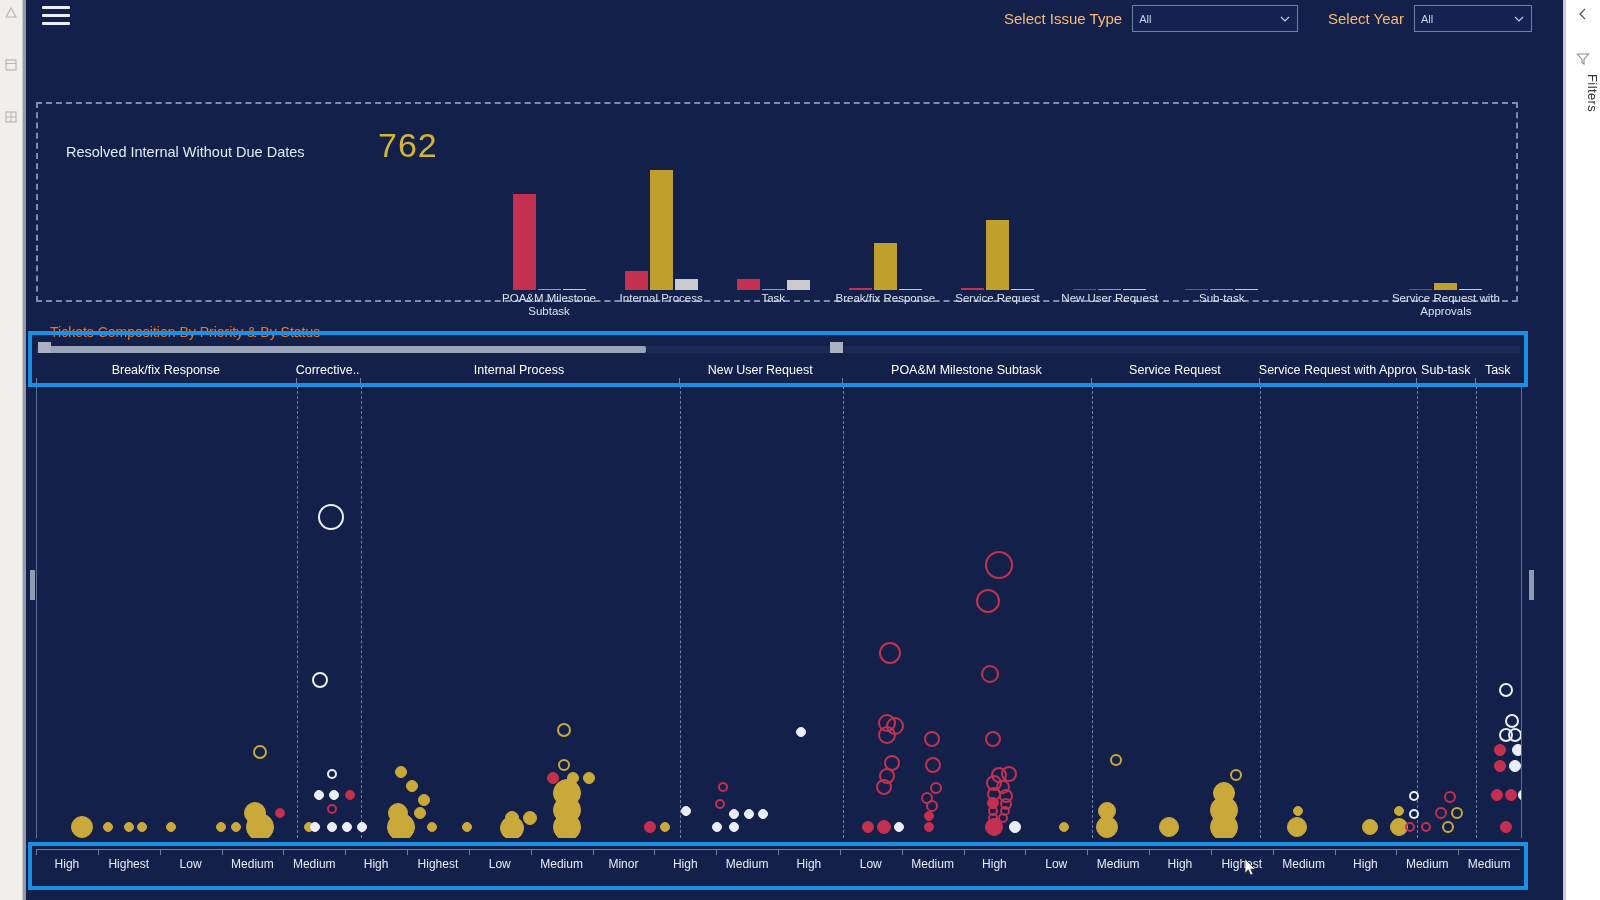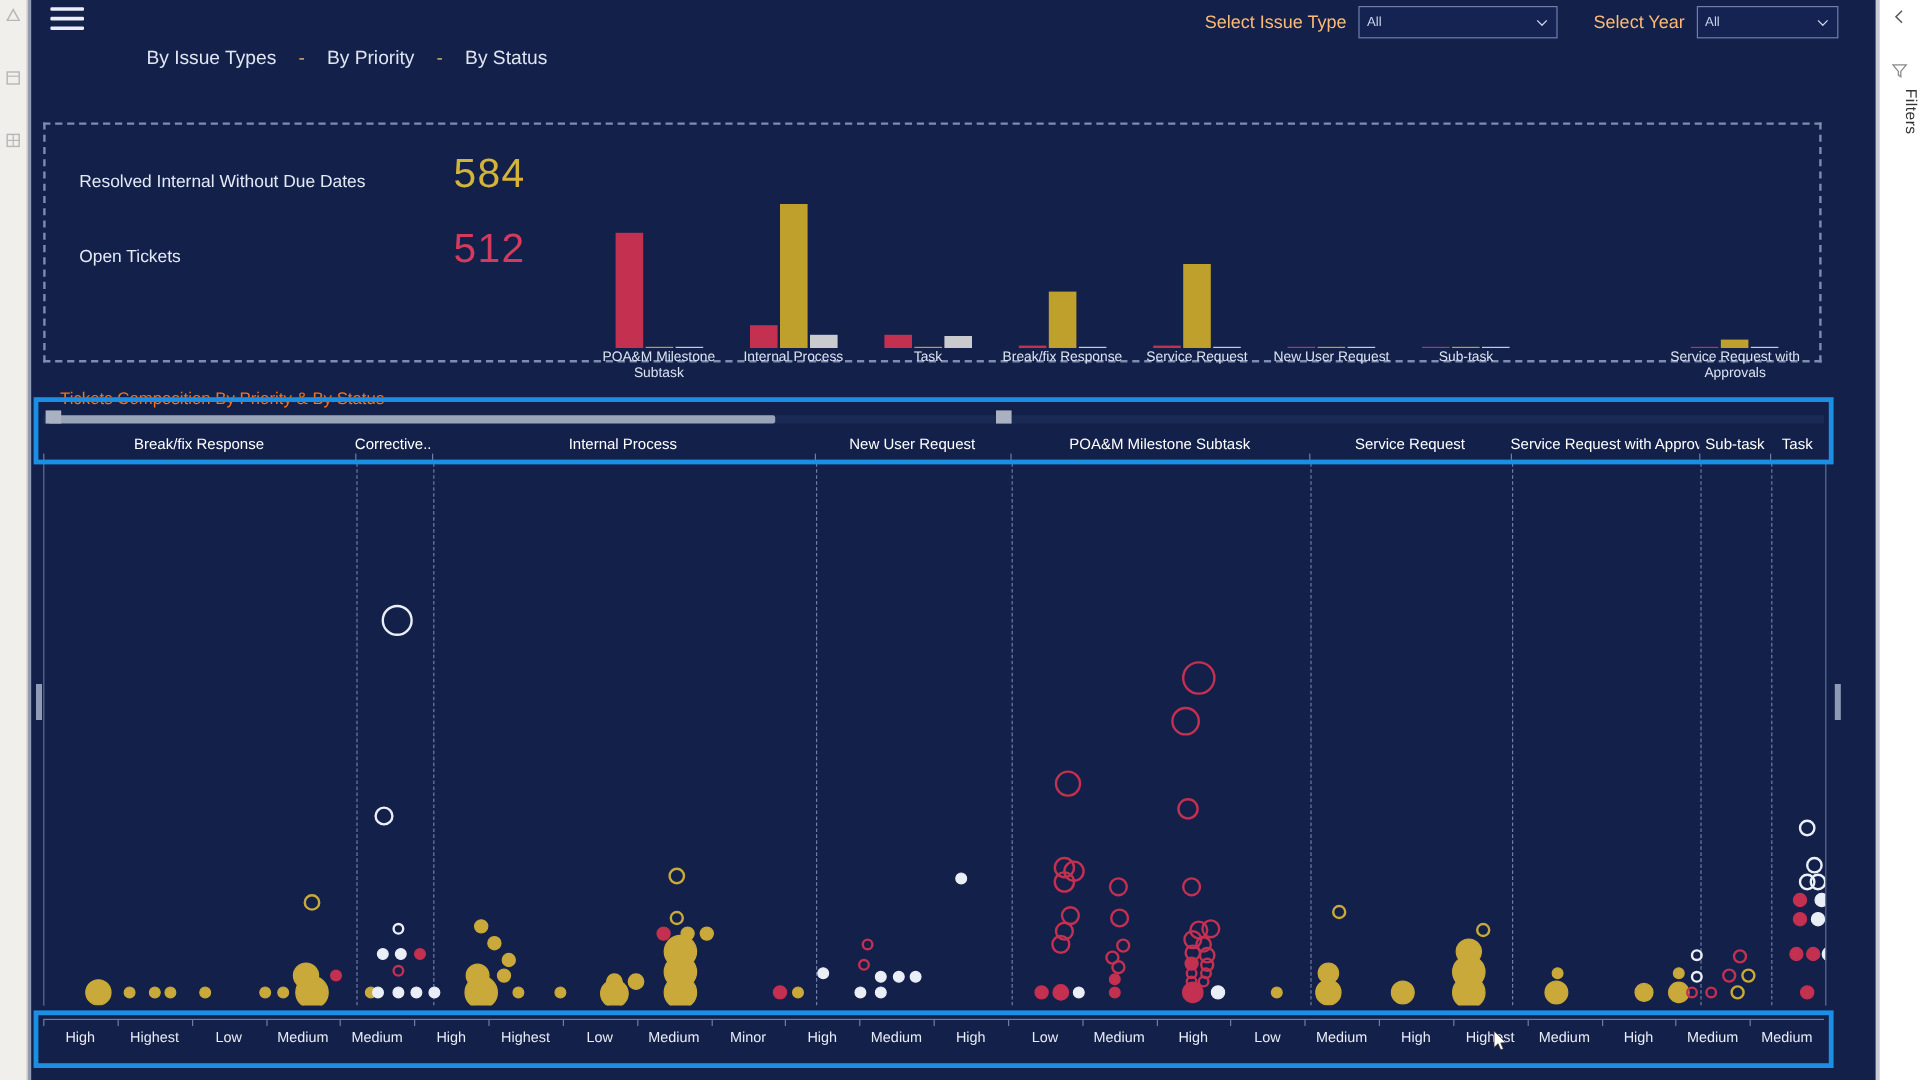--- a/index.html
+++ b/index.html
@@ -129,27 +129,20 @@
     </div>
     <div class="rr-label">Filters</div>
   </div>
 
   <div class="header">
     <div class="hamburger">
       <span></span>
         <span></span>
         <span></span>
     </div>
-    <div class="subnav">
-      <span>By Issue Types</span>
-      <span class="dash">-</span>
-      <span>By Priority</span>
-      <span class="dash">-</span>
-      <span>By Status</span>
-    </div>
 
     <div class="slicer-wrap" style="left:978px;">
       <div class="slicer-label">Select Issue Type</div>
       <div class="slicer" style="width:152px">
         <div class="val">All</div>
         <div class="chev">
           <svg viewBox="0 0 10 6" width="10" height="6">
               <path d="M1 1 L5 5 L9 1" fill="none" stroke="#c9d2e6" stroke-width="1.1"></path>
             </svg>
         </div>
@@ -166,25 +159,21 @@
             </svg>
         </div>
       </div>
     </div>
   </div>
 
   <div class="card">
     <div class="kpi" id="kpi-list">
         <div class="kpi-row">
           <div class="kpi-name">Resolved Internal Without Due Dates</div>
-          <div class="kpi-val" style="color: rgb(212, 179, 57);">584</div>
-        </div>
-        <div class="kpi-row">
-          <div class="kpi-name">Open Tickets</div>
-          <div class="kpi-val" style="color: rgb(210, 59, 93);">512</div>
+          <div class="kpi-val" style="color: rgb(212, 179, 57);">762</div>
         </div>
       </div>
     <div class="bars" id="bars">
         <div class="bgrp" style="left: 0px; width: 112.111px;">
           <div class="bar" style="height: 96px; background: rgb(196, 48, 80);"></div>
           <div class="bar" style="height: 1.4px; background: rgb(192, 160, 44);"></div>
           <div class="bar" style="height: 1.4px; background: rgb(201, 203, 205);"></div>
           <div class="lbl">POA&amp;M Milestone Subtask</div>
         </div>
         <div class="bgrp" style="left: 112.111px; width: 112.111px;">

